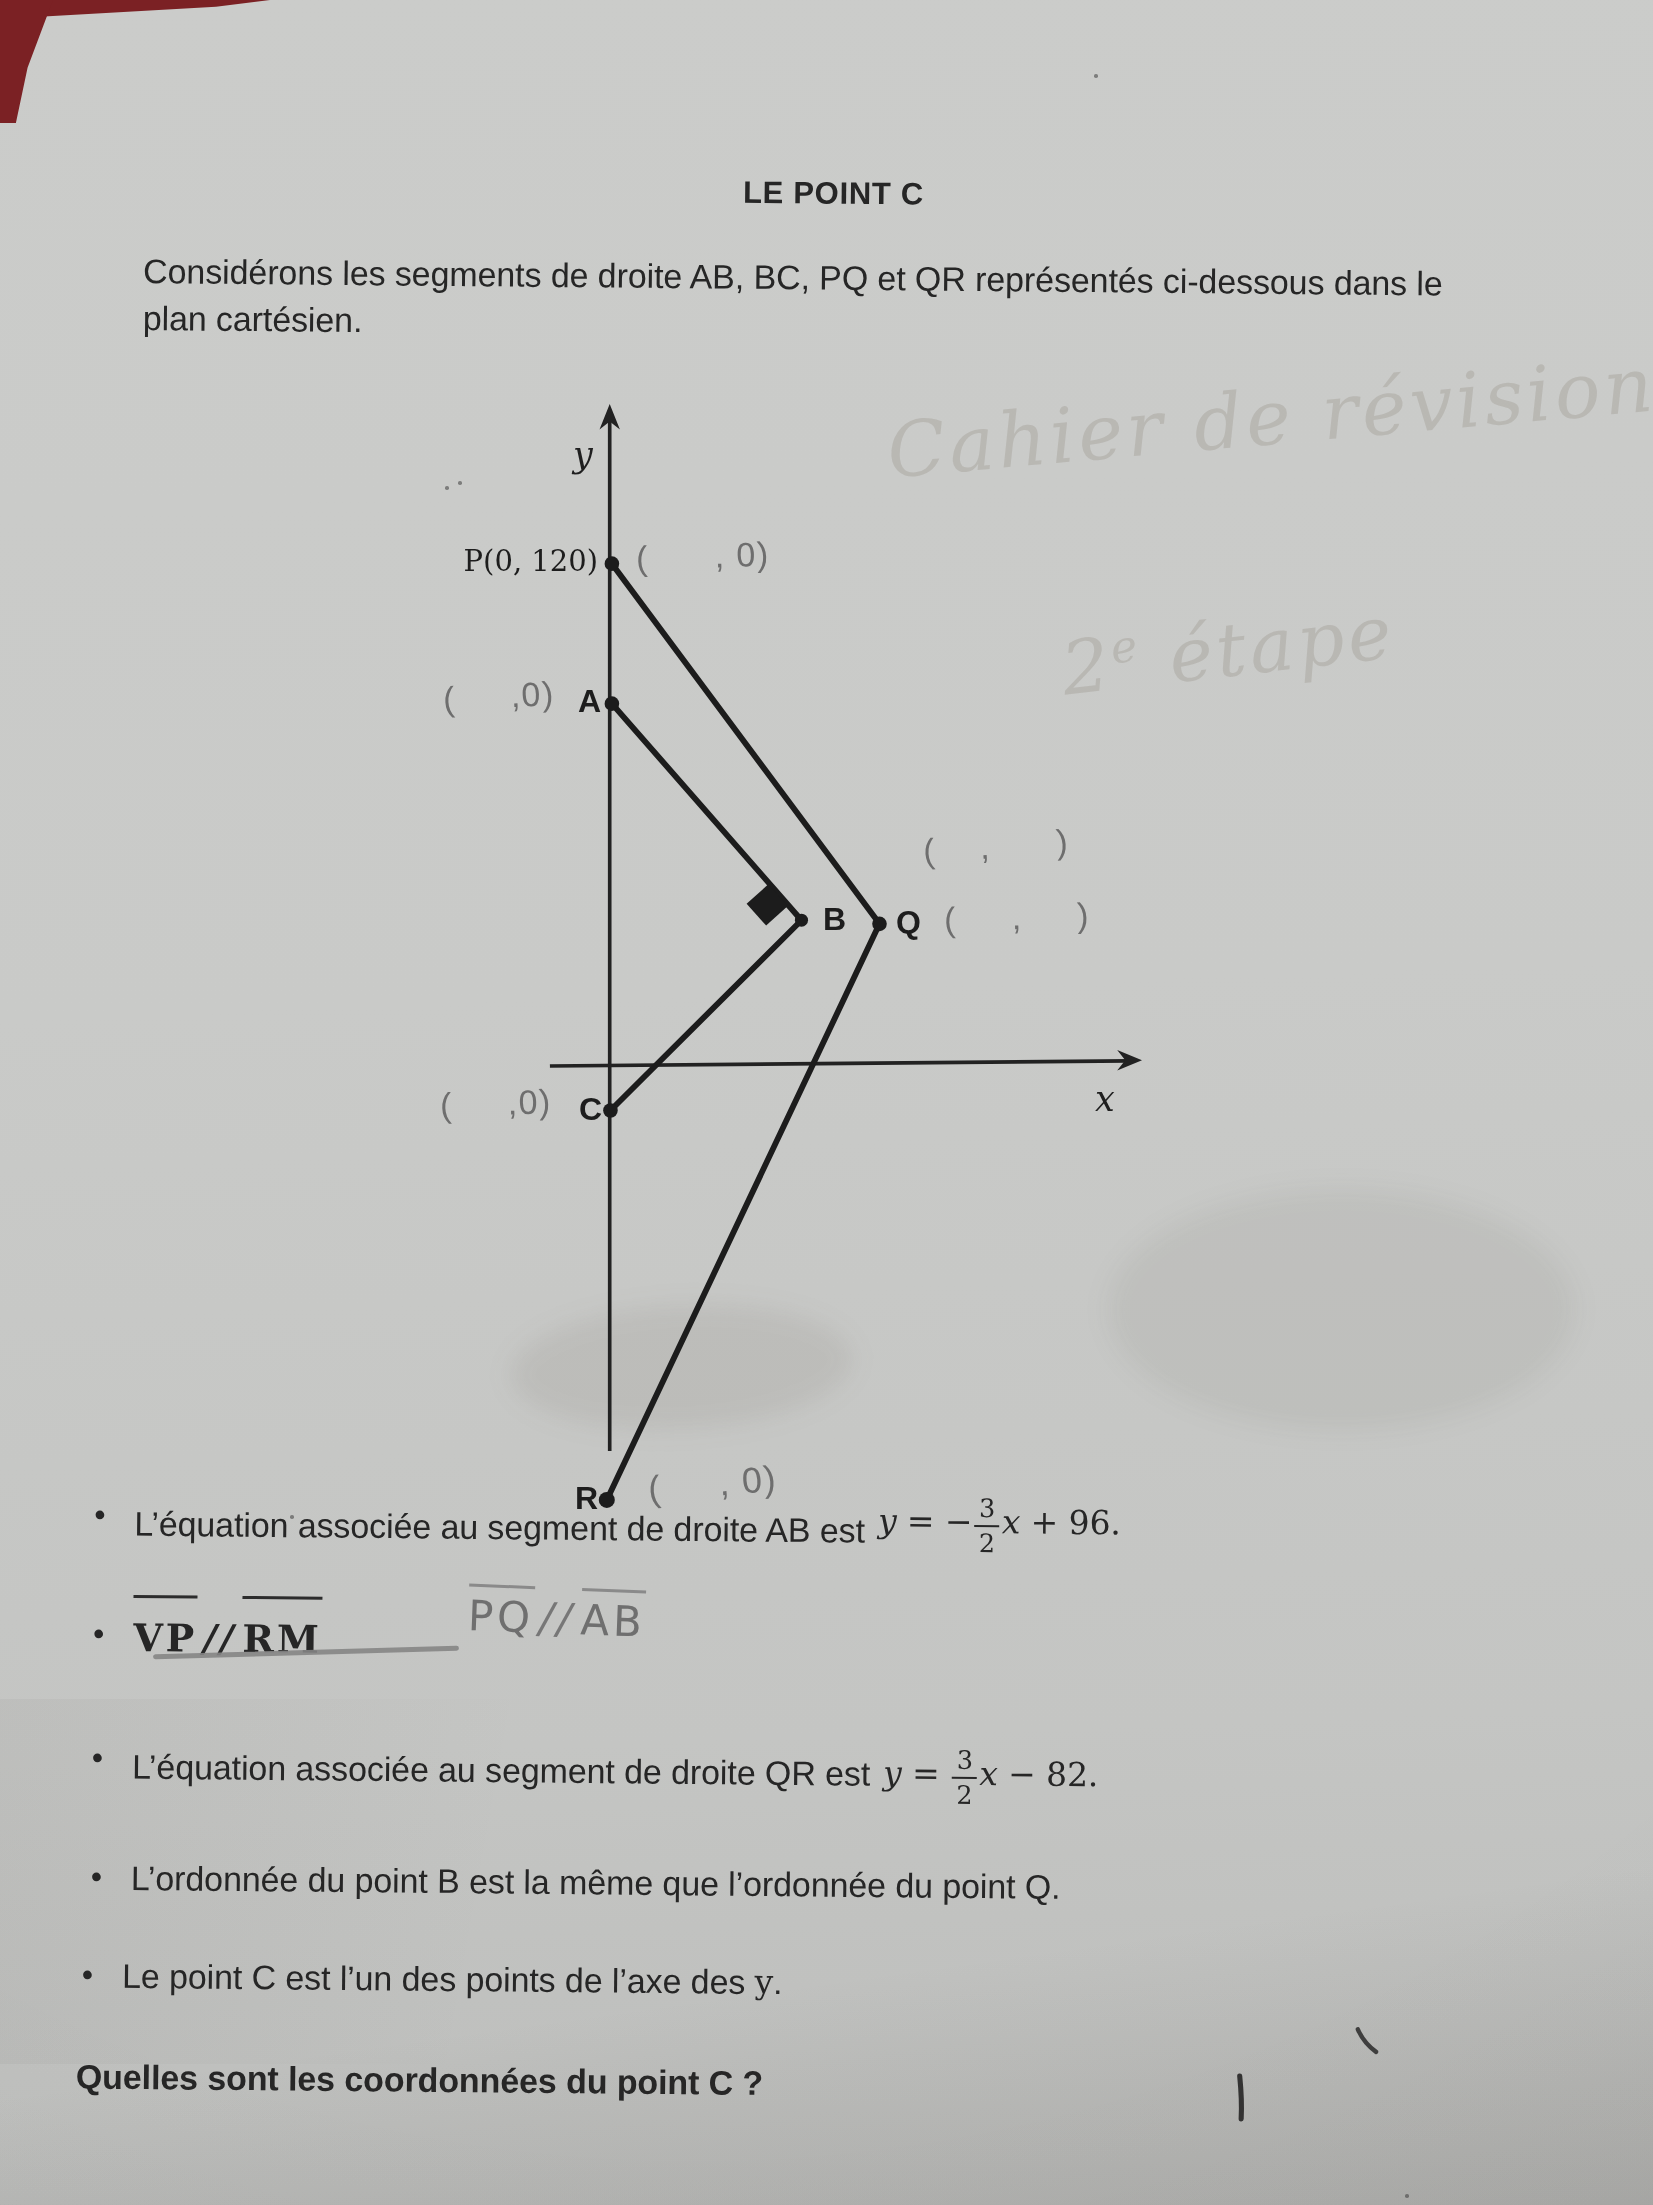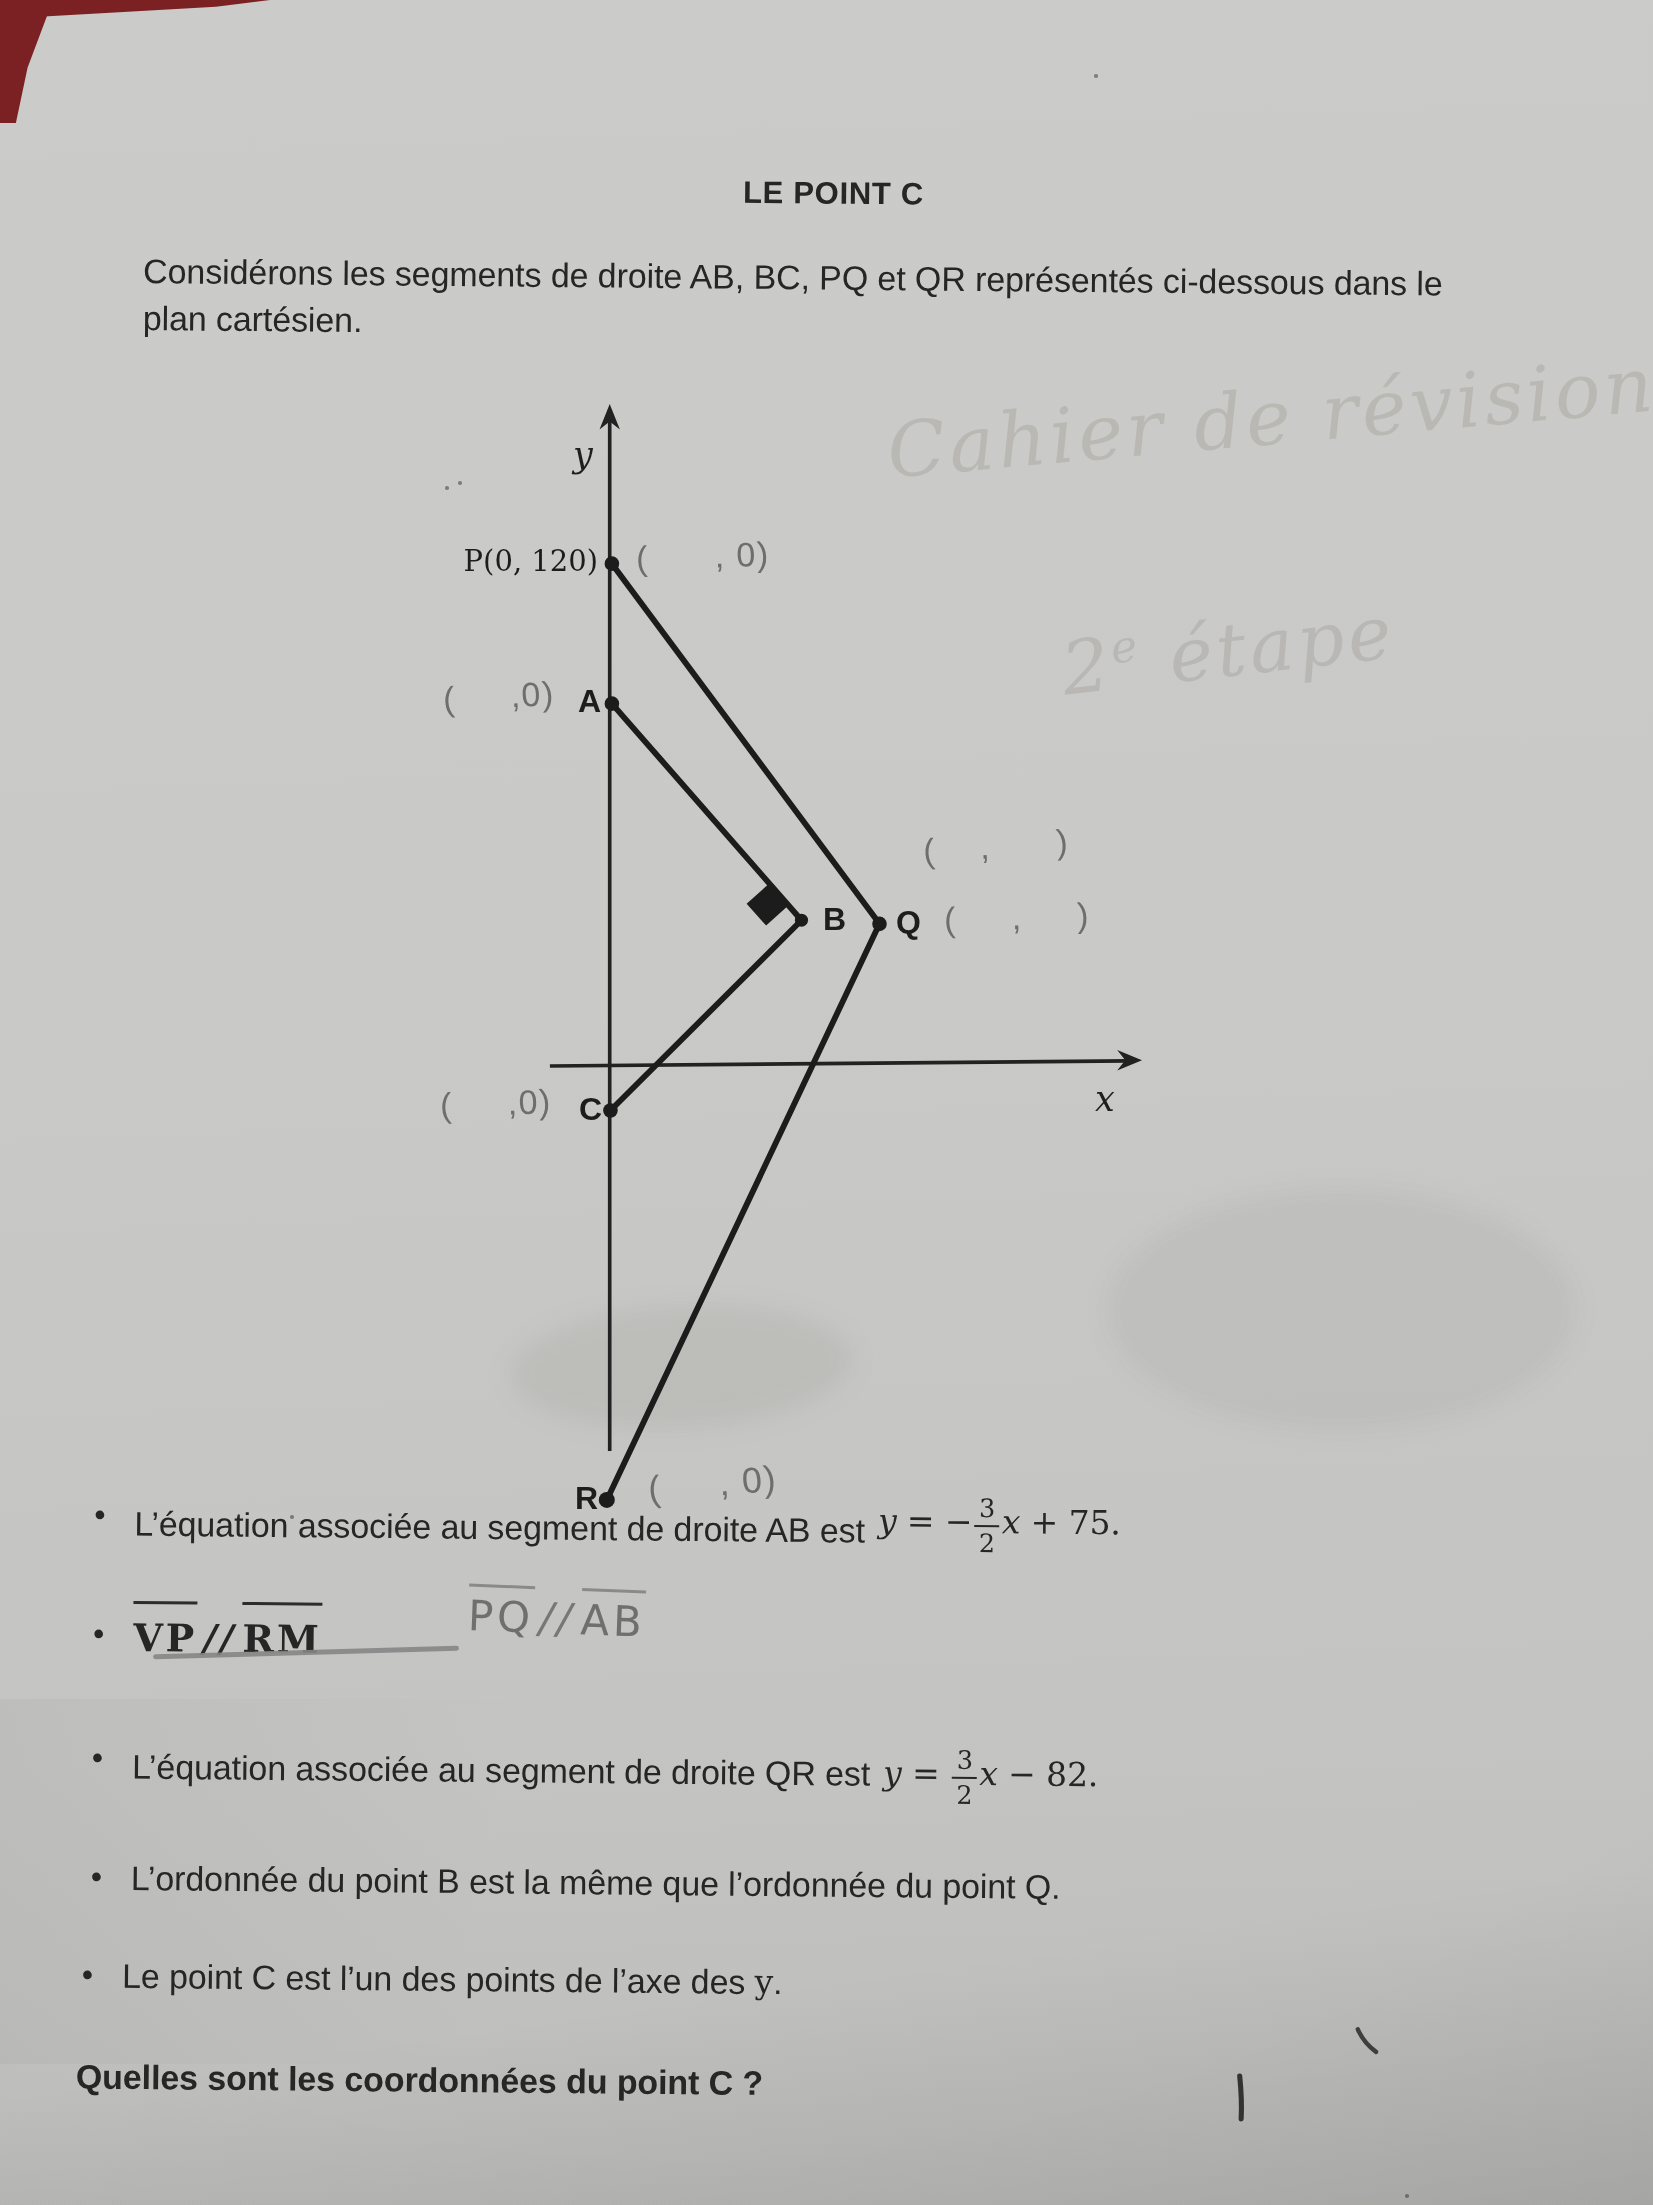--- a/index.html
+++ b/index.html
@@ -40,21 +40,21 @@
   .math{font-family:"DejaVu Serif",serif;font-size:33px;margin-left:13px;white-space:nowrap;}
   .math .mvar{font-style:italic;}
   .math-raised{position:relative;top:-10.2px;}
   .math-mid{position:relative;top:-1.5px;}
   .frac{display:inline-flex;flex-direction:column;align-items:center;line-height:1.05;
     font-size:25.5px;vertical-align:middle;position:relative;top:1.5px;margin:0 2.2px;}
   .frac .num{padding:0 4.4px 2.9px;border-bottom:2.9px solid #262626;}
   .frac .den{padding:2.9px 4.4px 0;}
   
   .struck-group{font-family:"DejaVu Serif",serif;font-weight:bold;font-size:38px;letter-spacing:2.9px;}
-  .ovl{border-top:3.6px solid #2c2c2c;padding-top:11px;}
+  .ovl{border-top:3.6px solid #2c2c2c;padding-top:17px;}
   .sl{margin:0 5.8px;font-style:italic;}
   #pencil-strike{left:153px;top:1650px;width:306px;height:5.1px;background:#858585;
     border-radius:2.9px;transform:rotate(-1.6deg);opacity:0.9;}
   .hand{font-family:"DejaVu Sans",sans-serif;color:#6f6f6f;}
   #hand-parallel{left:468px;top:1594px;font-size:42px;letter-spacing:3.6px;transform:rotate(2.2deg);}
   .hovl{border-top:3.6px solid #8a8a8a;padding-top:4.4px;}
   #hand-parallel .sl{color:#777;}
   
   .axis-label{font-family:"DejaVu Serif",serif;font-style:italic;font-size:35px;color:#1f1f1f;}
   .pt-label{font-weight:bold;font-size:32px;color:#1d1d1d;}
@@ -80,21 +80,21 @@
     <div>Considérons les segments de droite AB, BC, PQ et QR représentés ci-dessous dans le</div>
     <div>plan cartésien.</div>
   </div>
 
   <div class="bullet" style="left:106px;top:1496px;">
     <span class="marker print">•</span>
     <span class="btext print">
       <span>L’équation associée au segment de droite AB est</span><span class="math math-raised"><span class="mvar">y</span><span> = −</span><span class="frac">
             <span class="num">3</span>
             <span class="den">2</span>
-          </span><span class="mvar">x</span><span> + 75.</span></span>
+          </span><span class="mvar">x</span><span> + 96.</span></span>
     </span>
   </div>
 
   <div class="bullet" style="left:106px;top:1615px;">
     <span class="marker print">•</span>
     <span class="struck-group print">
       <span class="ovl">VP</span><span class="sl">//</span><span class="ovl">RM</span>
     </span>
   </div>
 

